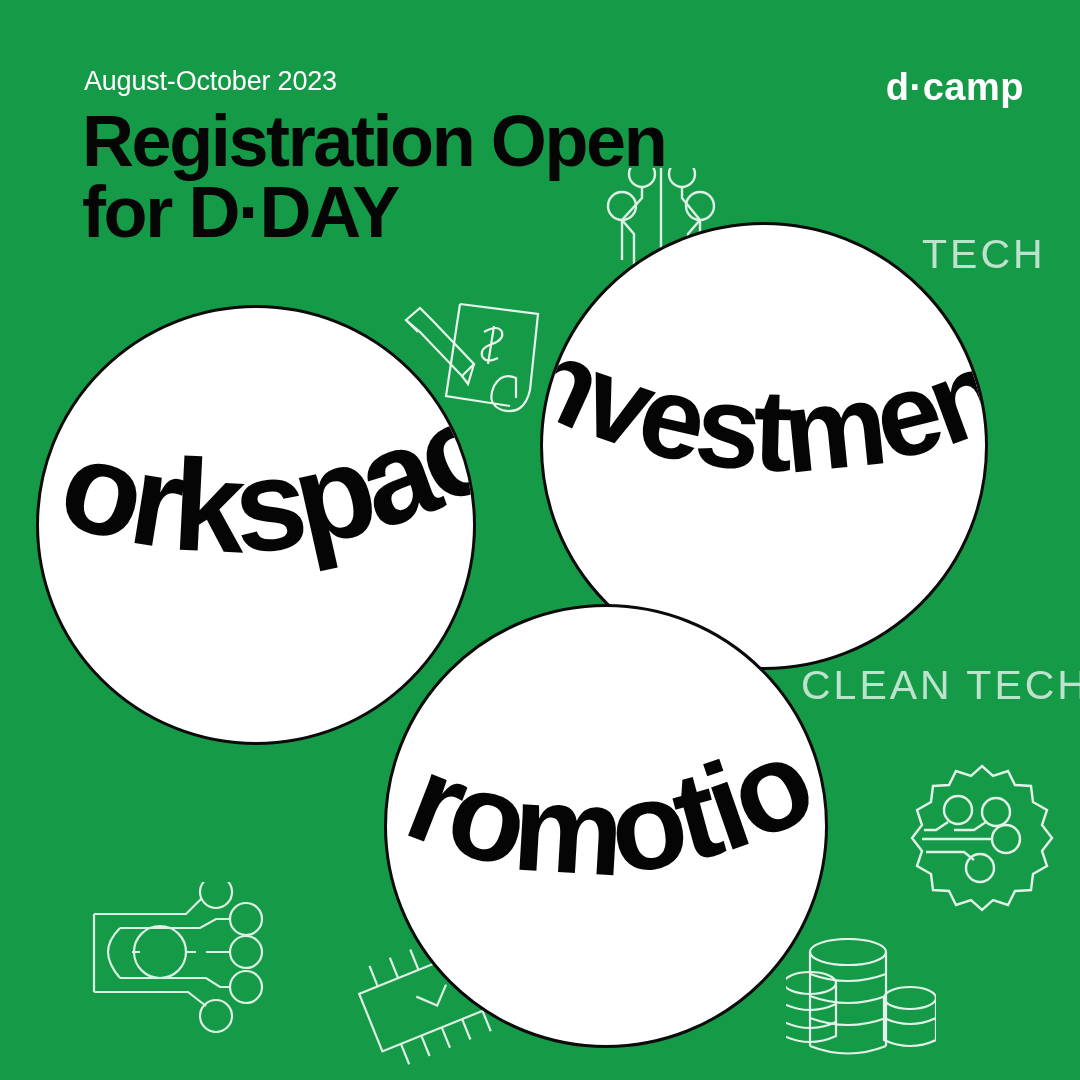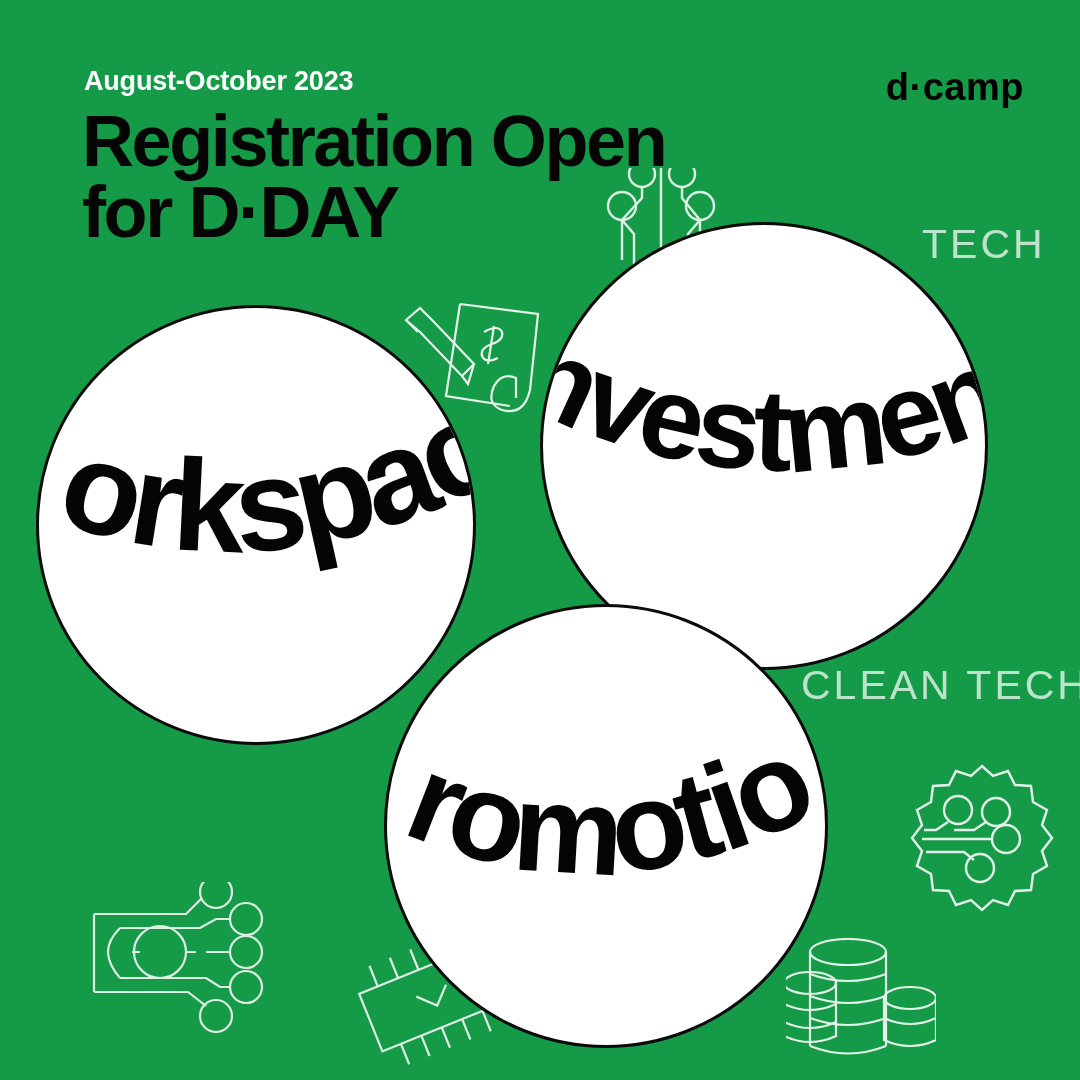--- a/index.html
+++ b/index.html
@@ -12,45 +12,45 @@
   }
   .stage { position:absolute; inset:0; width:1080px; height:1080px; }
 
   
   .deco { position:absolute; inset:0; pointer-events:none; }
   .deco svg { position:absolute; }
 
   
   .eyebrow {
     position:absolute; left:84px; top:66px;
-    color:#ffffff; font-size:27px; font-weight:bold;
+    color:#ffffff; font-size:27px; font-weight:normal;
     letter-spacing:-0.2px; white-space:nowrap;
   }
   .headline {
     position:absolute; left:82px; top:106px;
     color:#050505; font-size:72px; font-weight:bold;
     line-height:0.99; letter-spacing:-2.4px;
     white-space:pre-line;
   }
   .logo {
     position:absolute; right:56px; top:66px;
-    color:#000000; font-size:38px; font-weight:bold;
+    color:#ffffff; font-size:38px; font-weight:bold;
     letter-spacing:0.5px; white-space:nowrap;
   }
 
   
   .tag {
     position:absolute;
     color:rgba(255,255,255,0.72);
     font-size:41px;
     font-weight:300;
     letter-spacing:3px;
     white-space:nowrap;
   }
-  #tag-tech      { left:922px; top:221px; }
+  #tag-tech      { left:922px; top:231px; }
   #tag-cleantech { left:801px; top:662px; }
   #tag-alliance  { left:100px; top:775px; }
 
   
   .bubble {
     position:absolute;
     border-radius:50%;
     background:#ffffff;
     border:3px solid #0b0b0b;
     overflow:hidden;

